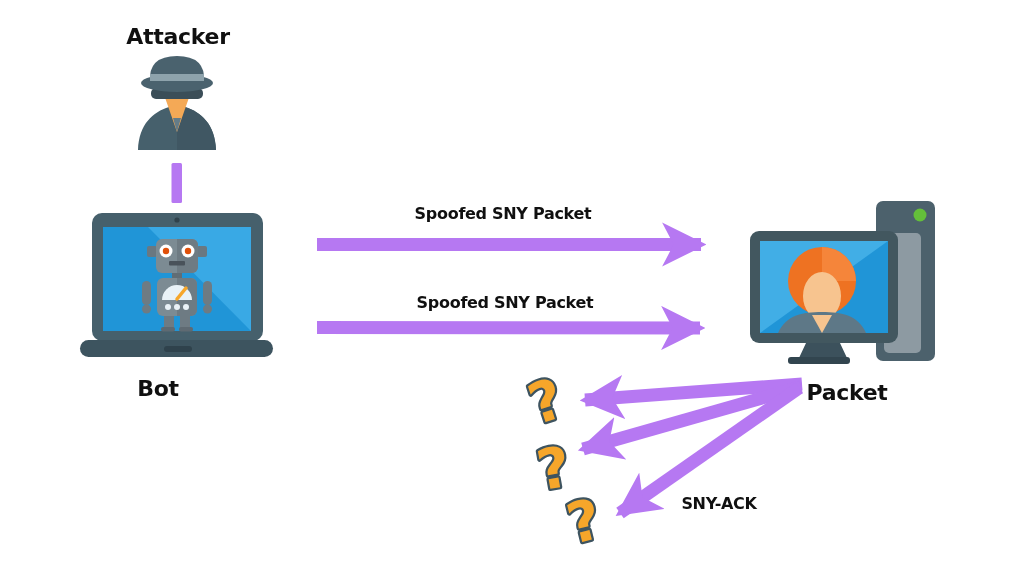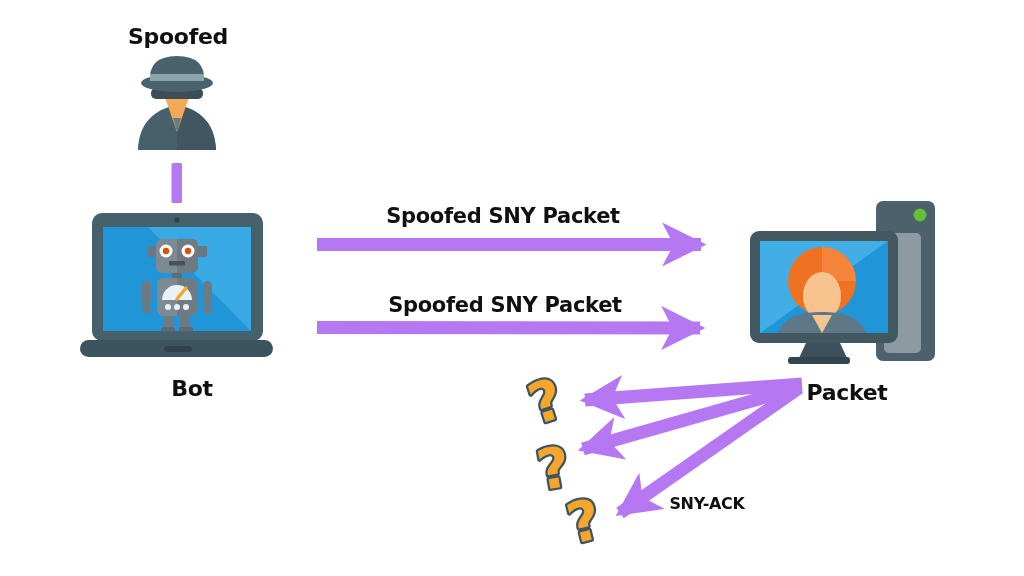--- a/index.html
+++ b/index.html
@@ -8,22 +8,22 @@
   .abs{position:absolute;}
   .label{
     position:absolute;
     transform:translateX(-50%);
     font-weight:bold;
     color:#101010;
     letter-spacing:-0.3px;
     white-space:nowrap;
   }
   .node-label{font-size:22px;}
-  .msg-label{font-size:21px;}
-  .snyack-label{font-size:16px;}
+  .msg-label{font-size:16px;}
+  .snyack-label{font-size:16px;margin-left:12px;}
   svg{display:block;}
 </style>
 </head>
 <body>
 
 <div id="canvas">
 
   <svg class="abs" style="left:133px;top:52px" width="88" height="100" viewBox="0 0 88 100">
 
     <path d="M5,98 C6,72 20,60 36,55 L44,60 L52,55 C68,60 82,72 83,98 Z" fill="#46606c"></path>
@@ -123,23 +123,23 @@
     <line x1="801" y1="387" x2="583" y2="449" stroke="#b678f2" stroke-width="13" marker-end="url(#ah)"></line>
     <line x1="799" y1="388" x2="620" y2="513" stroke="#b678f2" stroke-width="13" marker-end="url(#ah)"></line>
 
     <g font-family="DejaVu Sans, Liberation Sans, sans-serif" font-weight="bold" font-size="56" text-anchor="middle" style="paint-order:stroke" stroke="#3e5460" stroke-width="4.5" stroke-linejoin="round" fill="#f6a62a">
       <text x="546" y="421" transform="rotate(-18 546 402)" fill="#f6a62a">?</text>
       <text x="554" y="488" transform="rotate(-10 554 470)" fill="#f6a62a">?</text>
       <text x="584" y="541" transform="rotate(-14 584 521)" fill="#f6a62a">?</text>
     </g>
   </svg>
 
-  <div class="label node-label" style="left:178px;top:24px">Spoofed</div>
+  <div class="label node-label" style="left:178px;top:24px">Attacker</div>
 
-  <div class="label node-label" style="left:192px;top:376px">Bot</div>
+  <div class="label node-label" style="left:158px;top:376px">Bot</div>
 
   <div class="label node-label" style="left:847px;top:380px">Packet</div>
 
   <div class="label msg-label" style="left:503px;top:204px">Spoofed SNY Packet</div>
 
   <div class="label msg-label" style="left:505px;top:293px">Spoofed SNY Packet</div>
 
   <div class="label snyack-label" style="left:707px;top:494px">SNY-ACK</div>
 
 </div>

